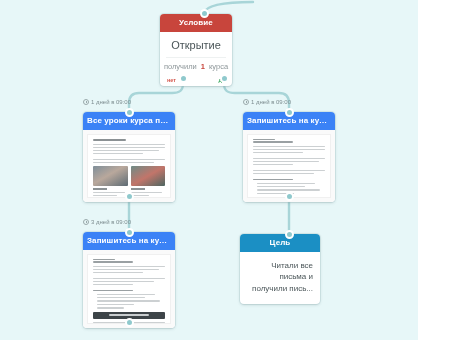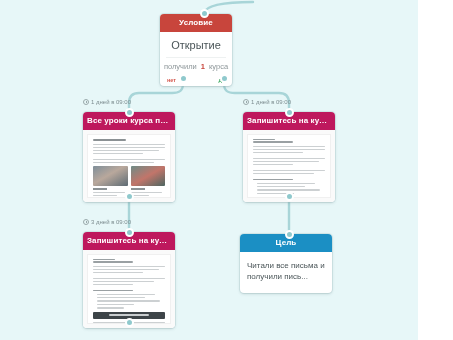--- a/index.html
+++ b/index.html
@@ -31,21 +31,21 @@
     font-size: 8px;
     font-weight: bold;
     text-align: center;
     padding: 4px 4px 4.5px;
     white-space: nowrap;
     overflow: hidden;
     text-overflow: ellipsis;
     letter-spacing: .1px;
   }
   .hdr-red   { background: #c8453c; }
-  .hdr-green { background: #be185d; }
+  .hdr-green { background: #3b82f6; }
   .hdr-blue  { background: #1b8fc4; }
 
   
   #cond { left: 160px; top: 14px; width: 72px; }
   .cond-body { padding: 7px 6px 4px; }
   .cond-title {
     font-size: 11px; color: #4a5558; text-align: center;
     margin-bottom: 6px;
   }
   .cond-row {
@@ -112,24 +112,24 @@
   .cta {
     height: 7px; background: #3d4448; border-radius: 1px;
     margin: 3px 0 3px; position: relative;
   }
   .cta::after {
     content: ""; position: absolute; left: 22%; top: 2.5px;
     width: 56%; height: 1.6px; background: #c9cdcf; border-radius: 1px;
   }
 
   
-  #goal { left: 240px; top: 234px; width: 92px; }
+  #goal { left: 240px; top: 234px; width: 80px; }
   .goal-body {
     padding: 8px 7px 10px;
-    font-size: 8px; color: #4a5558; text-align: left;
+    font-size: 8px; color: #4a5558; text-align: right;
     line-height: 1.45;
   }
 
   
   .dot {
     position: absolute;
     width: 9px; height: 9px; border-radius: 50%;
     background: #8fc9cd;
     border: 2px solid #ffffff;
   }

